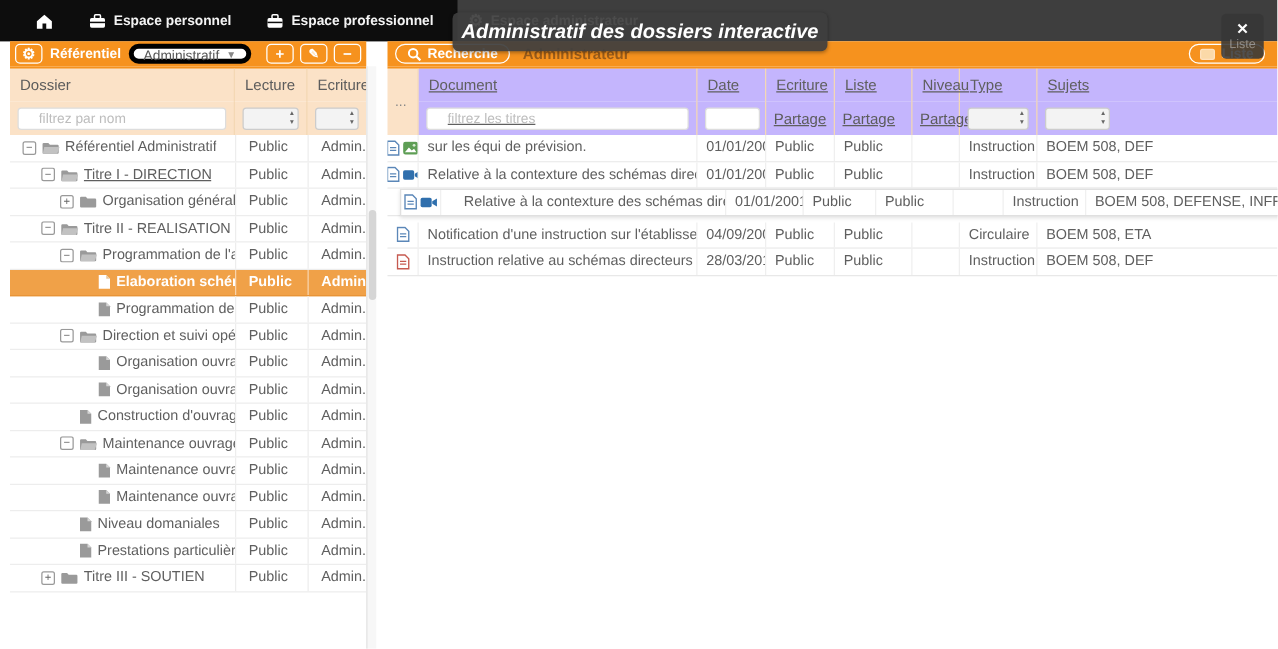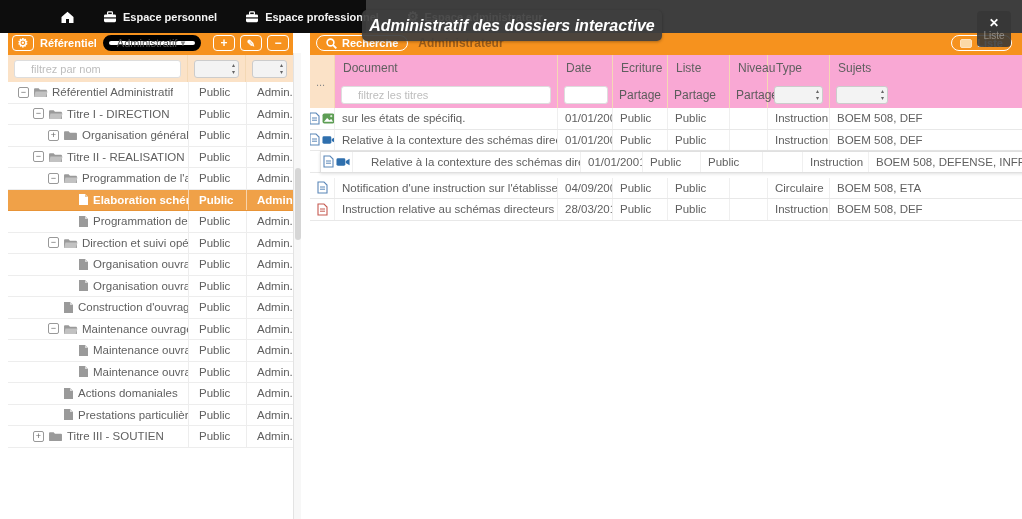--- a/index.html
+++ b/index.html
@@ -3,34 +3,34 @@
 <meta charset="utf-8">
 <style>
   * { margin:0; padding:0; box-sizing:border-box; }
   html,body { width:1022px; height:519px; overflow:hidden; background:#fff;
     font-family:"Liberation Sans", sans-serif; color:#5f5f5f; }
   body { position:relative; }
 
   
   .topbar { position:absolute; left:0; top:0; width:1022px; height:33px; background:#3e3e3e; }
   .topbar-left { position:absolute; left:0; top:0; width:366px; height:33px; background:#0d0d0d;
-    display:flex; align-items:center; padding-left:60px; gap:28px; }
+    display:flex; align-items:center; padding-left:28px; gap:28px; }
   .nav-item { display:flex; align-items:center; gap:6px; color:#f4f4f4; font-size:11px; font-weight:bold; cursor:pointer; white-space:nowrap; }
   .nav-item svg { display:block; }
   .gear-glyph { font-size:13px; color:#fff; }
 
   
   .tb { position:absolute; top:33px; height:20px; background:#f6921e; display:flex; align-items:center; }
   .tb-left  { left:8px;   width:285px; padding:0 4px; gap:6px; }
   .tb-right { left:310px; width:712px; padding:0 6px; gap:10px;align-items:center; }
   .tb-btn { height:16px; min-width:22px; border:1px solid #fff; border-radius:4px; background:transparent;
     color:#fff; font-weight:bold; font-size:12px; line-height:13px; display:flex; align-items:center; justify-content:center; cursor:pointer; padding:0 4px; }
   .tb-label { color:#fff; font-weight:bold; font-size:11px; }
-  .tb-select { height:16px; width:104px; background:#ffffff; border:6px solid #000000; border-radius:8px;
-    font-size:11px; color:#555; display:flex; align-items:center; justify-content:space-between; padding:0 8px; cursor:pointer; }
+  .tb-select { height:16px; width:104px; background:#ffffff; border:4px solid #000000; border-radius:8px;
+    font-size:11px; color:#555; display:flex; align-items:flex-start; justify-content:space-between; padding:0 8px; cursor:pointer; }
   .tb-select .chev { font-size:8px; color:#888; }
   .tb-spacer { flex:1; }
   .btn-group { display:flex; gap:5px; }
   .search-btn { height:16px; border:1px solid #fff; border-radius:9px; display:flex; align-items:center; gap:5px;
     padding:0 9px; color:#fff; font-size:11px; font-weight:bold; cursor:pointer; }
   .admin-label { font-size:12px; font-weight:bold; color:#9a5c1a; }
   .liste-btn { height:16px; border:1px solid #fff; border-radius:8px; display:flex; align-items:center; gap:5px;
     padding:0 8px; color:#fff; font-size:11px; font-weight:bold; cursor:pointer; margin-right:4px; }
   .liste-icn { width:12px; height:9px; border:1px solid #ffe2bf; border-radius:2px; background:#fbd9a8; }
 
@@ -67,21 +67,21 @@
   .expander { width:11px; height:11px; border:1px solid #999; border-radius:2px; background:#fff; color:#666;
     font-size:9px; line-height:9px; text-align:center; flex:none; display:flex; align-items:center; justify-content:center; }
   .tree-icn { flex:none; display:flex; }
 
   
   .lscroll { position:absolute; left:293px; top:53px; width:8px; height:466px; background:#f7f7f7; border-left:1px solid #e3e3e3; }
   .lthumb { position:absolute; left:1px; top:115px; width:6px; height:72px; background:#d6d6d6; border-radius:3px; }
   .rhdr-wrap { display:grid; grid-template-columns:25px 1fr; }
   .dots-cell { grid-row:1 / span 2; background:#fbe2c7; border-right:1px solid #f4d8b4; display:flex; align-items:center; padding-left:6px; color:#888; font-size:11px; }
   .rhdr-rows { display:grid; grid-template-rows:26px 27px; }
-  .rrow-head, .rrow-filt { display:grid; grid-template-columns:223px 55px 55px 62px 38px 62px 1fr; background:#f9a8d4; }
+  .rrow-head, .rrow-filt { display:grid; grid-template-columns:223px 55px 55px 62px 38px 62px 1fr; background:#c4b5fd;text-decoration:underline; }
   .sub-label { font-size:12px; color:#5c5c5c; }
 
   .drow { display:grid; grid-template-columns:25px 223px 55px 55px 62px 38px 62px 1fr; height:21.5px; border-bottom:1px solid #e8e8e8; align-items:center; cursor:pointer; background:#fff; }
   .dcell { font-size:11.5px; height:100%; display:flex; align-items:center; padding:0 7px; border-right:1px solid #efefef; overflow:hidden; white-space:nowrap; }
   .dcell.icons { justify-content:center; gap:2px; padding:0 2px; }
   .dcell.last { border-right:none; }
   .count-row .dcell { color:#41719c; font-weight:bold; }
   .spacer5 { height:5px; }
 
   
@@ -165,20 +165,25 @@
   </div>
 </div>
 
 <div class="tooltip">Administratif des dossiers interactive</div>
 <div class="close-box">
   <span class="x">✕</span>
   <span class="ghost-label">Liste</span>
 </div>
 
 <div class="panel left-panel">
+  <div class="lgrid hdr" style="height:26px">
+    <div class="hdr-cell">Dossier</div>
+    <div class="hdr-cell">Lecture</div>
+    <div class="hdr-cell" style="border-right:none">Ecriture</div>
+  </div>
   <div class="lgrid hdr" style="height:27px">
     <div class="flt-cell">
         <input class="flt-input" placeholder="filtrez par nom" style="">
       </div>
     <div class="flt-cell">
         <div class="spin" style="width:46px"></div>
       </div>
     <div class="flt-cell" style="border-right:none">
         <div class="spin" style="width:38px"></div>
       </div>
@@ -200,21 +205,21 @@
       </div>
       <div class="tree-row">
         <div class="tree-label" style="padding-left: 25px;">
           <span class="expander">−</span>
           <span class="tree-icn">
             <svg width="15" height="12" viewBox="0 0 16 13">
               <path d="M1 3.5 a1 1 0 0 1 1-1 h4 l1.4 1.6 H14 a1 1 0 0 1 1 1 V11 a1 1 0 0 1-1 1 H2 a1 1 0 0 1-1-1 Z" fill="#9a9a9a"></path>
               <path d="M2.5 6 h13.2 l-2 6 H1.2 Z" fill="#c2c2c2"></path>
             </svg>
           </span>
-          <span style="overflow: hidden; white-space: nowrap;">Titre I - DIRECTION</span>
+          <span style="overflow: hidden; white-space: nowrap; text-decoration: underline;">Titre I - DIRECTION</span>
         </div>
         <div class="tree-cell">Public</div>
         <div class="tree-cell">Admin.</div>
       </div>
       <div class="tree-row">
         <div class="tree-label" style="padding-left: 40px;">
           <span class="expander">+</span>
           <span class="tree-icn">
             <svg width="15" height="12" viewBox="0 0 16 13">
               <path d="M1 3.5 a1 1 0 0 1 1-1 h4 l1.4 1.6 H14 a1 1 0 0 1 1 1 V11 a1 1 0 0 1-1 1 H2 a1 1 0 0 1-1-1 Z" fill="#9a9a9a"></path>
@@ -373,21 +378,21 @@
         <div class="tree-cell">Admin.</div>
       </div>
       <div class="tree-row">
         <div class="tree-label" style="padding-left: 55px;">
           <span class="tree-icn">
             <svg width="11" height="13" viewBox="0 0 11 13">
               <path d="M1 1 h6 l3 3 v8 H1 Z" fill="#9a9a9a"></path>
               <path d="M7 1 l3 3 h-3 Z" fill="#d6d6d6"></path>
             </svg>
           </span>
-          <span style="overflow: hidden; white-space: nowrap;">Actions domaniales</span>
+          <span style="overflow: hidden; white-space: nowrap;">Niveau domaniales</span>
         </div>
         <div class="tree-cell">Public</div>
         <div class="tree-cell">Admin.</div>
       </div>
       <div class="tree-row">
         <div class="tree-label" style="padding-left: 55px;">
           <span class="tree-icn">
             <svg width="11" height="13" viewBox="0 0 11 13">
               <path d="M1 1 h6 l3 3 v8 H1 Z" fill="#9a9a9a"></path>
               <path d="M7 1 l3 3 h-3 Z" fill="#d6d6d6"></path>
@@ -466,21 +471,21 @@
             </svg>
           </span>
           <span class="tree-icn">
             <svg width="13" height="11" viewBox="0 0 14 12">
               <rect x="0.5" y="0.5" width="13" height="11" rx="2" fill="#5e9e55"></rect>
               <path d="M2 9.5 L5.5 5.5 L8 8 L10 6.5 L12 9.5 Z" fill="#fff"></path>
               <circle cx="10" cy="3.5" r="1.2" fill="#d9ecd4"></circle>
             </svg>
           </span>
         </div>
-        <div class="dcell">sur les états de spécifiq.</div>
+        <div class="dcell">sur les équi de prévision.</div>
         <div class="dcell">01/01/2001</div>
         <div class="dcell">Public</div>
         <div class="dcell">Public</div>
         <div class="dcell"></div>
         <div class="dcell">Instruction</div>
         <div class="dcell last">BOEM 508, DEF</div>
       </div>
       <div class="drow">
         <div class="dcell icons">
           <span class="tree-icn">

